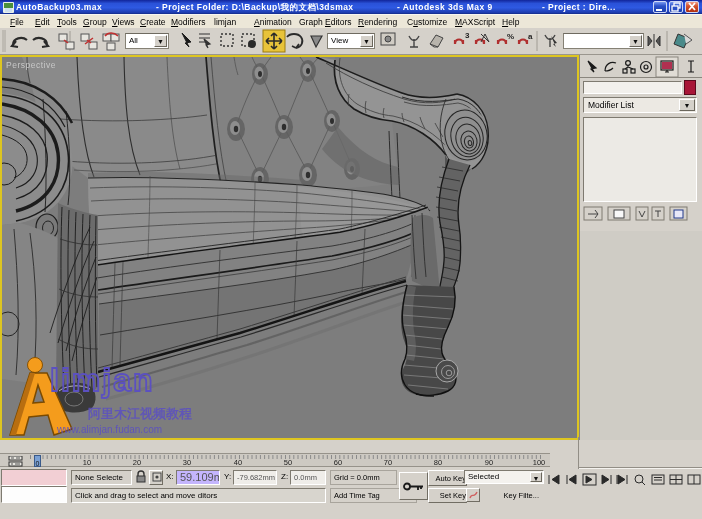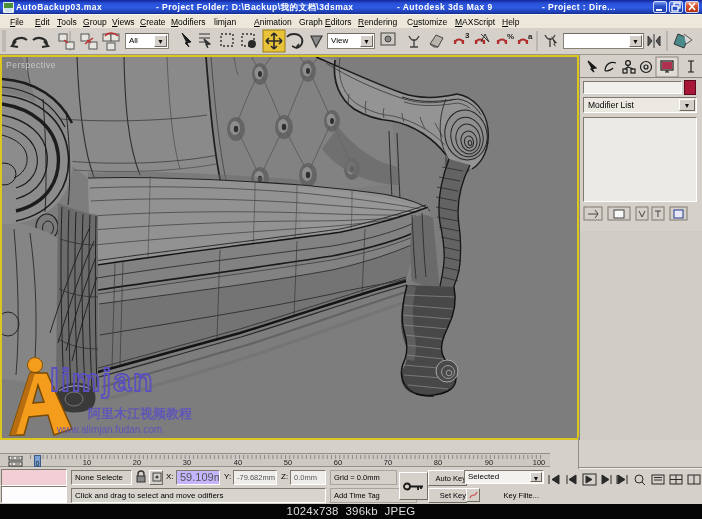--- a/index.html
+++ b/index.html
@@ -494,21 +494,21 @@
           <circle cx="5" cy="5" r="1.6" fill="#444"></circle>
         </svg></div>
     <div class="lbl" style="left:166px;top:5px">X:</div>
     <div class="fld sunk" style="left:176px;top:3px;width:44px;height:15px;background:#c4b5fd;color:#555;font-size:11px">59.109mm</div>
     <div class="lbl" style="left:224px;top:5px">Y:</div>
     <div class="fld sunk" style="left:233px;top:3px;width:44px;height:15px;background:#efede9;color:#555;font-size:7.5px">-79.682mm</div>
     <div class="lbl" style="left:281px;top:5px">Z:</div>
     <div class="fld sunk" style="left:290px;top:3px;width:36px;height:15px;background:#efede9;color:#555;font-size:7.5px">0.0mm</div>
     <div class="fld" style="left:330px;top:3px;width:67px;height:15px;border:1px solid #a8a49c;font-size:7.5px;line-height:14px">Grid = 0.0mm</div>
 
-    <div class="fld sunk" style="left:71px;top:21px;width:255px;height:15px;background:#d8d5ce">Click and drag to select and move odifiers</div>
+    <div class="fld sunk" style="left:71px;top:21px;width:255px;height:15px;background:#d8d5ce">Click and drag to select and move ditors</div>
     <div class="fld" style="left:330px;top:21px;width:87px;height:15px;border:1px solid #a8a49c;font-size:7.5px;line-height:14px">Add Time Tag</div>
 
     <div class="btn" style="left:399px;top:5px;width:29px;height:28px"></div>
     <svg class="abs" style="left:403px;top:14px" width="22" height="11" viewBox="0 0 22 11">
         <circle cx="4" cy="5.5" r="3" fill="none" stroke="#1a1a1a" stroke-width="1.8"></circle>
         <path d="M7,5.5 L20,5.5 M15,5.5 L15,9 M18,5.5 L18,8" stroke="#1a1a1a" stroke-width="1.8" fill="none"></path>
       </svg>
     <div class="btn" style="left:428px;top:3px;width:39px;height:16px;font-size:7.5px;line-height:15px">Auto Key</div>
     <div class="btn" style="left:428px;top:21px;width:39px;height:15px;font-size:7.5px;line-height:14px">Set Key</div>
     <div class="fld sunk" style="left:464px;top:3px;width:80px;height:14px;background:#f4f2ee;font-size:8px;line-height:12px">Selected<div class="dda" style="top:1px;right:1px;width:12px;height:10px">▼</div></div>
@@ -531,14 +531,13 @@
           <path d="M96,9 L99,12"></path>
         <rect x="106" y="2" width="12" height="9" fill="none"></rect>
           <path d="M108,4.5 L116,4.5 M108,7 L116,7"></path>
         <rect x="124" y="2" width="12" height="9" fill="none"></rect>
           <path d="M130,2 L130,11 M124,6.5 L136,6.5"></path>
         <rect x="142" y="2" width="12" height="9" fill="none"></rect>
           <path d="M148,2 L148,11"></path>
       </g>
     </svg>
   </div>
-  <div id="bstrip" class="abs">1024x738&nbsp; 396kb&nbsp; JPEG</div>
 </div>
 
 </body></html>

